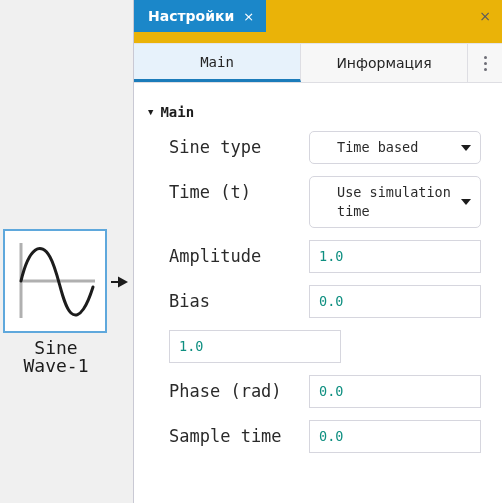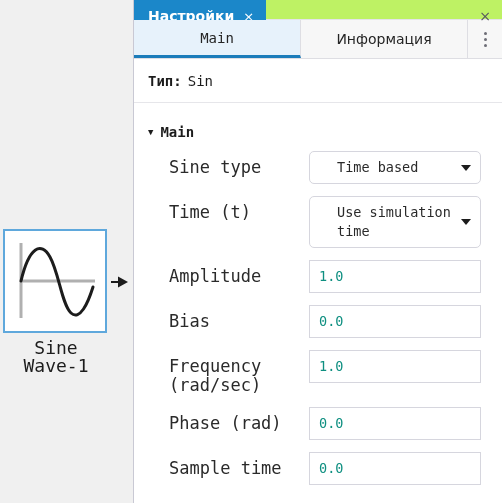--- a/index.html
+++ b/index.html
@@ -70,22 +70,22 @@
     height: 503px;
     background: #ffffff;
     border-left: 1px solid #c9c9d4;
     box-sizing: border-box;
     overflow: hidden;
   }
 
   
   .titlebar {
     position: relative;
-    height: 20px;
-    background: #bef264;
+    height: 44px;
+    background: #eab308;
     border-bottom: 1px solid #e4e4e8;
     box-sizing: border-box;
   }
   .doc-tab {
     position: absolute;
     left: 0; top: 0;
     height: 32px;
     background: #1b87c9;
     color: #ffffff;
     display: flex;
@@ -285,24 +285,20 @@
       </div>
       <div class="tab-more">
         <span class="dots">
             <i></i>
             <i></i>
             <i></i>
           </span>
       </div>
     </div>
 
-    <div class="type-row">
-      <span class="k">Тип:</span>
-      <span class="v">Sin</span>
-    </div>
 
     <div class="form">
 
       <div class="section-head">
         <span class="caret">▼</span>
         <span>Main</span>
       </div>
 
       <div class="rows">
 
@@ -334,21 +330,20 @@
         </div>
 
         <div class="row">
           <div class="label">Bias</div>
           <div class="ctrl">
             <div class="field">0.0</div>
           </div>
         </div>
 
         <div class="row">
-          <div class="label">Frequency (rad/sec)</div>
           <div class="ctrl">
             <div class="field">1.0</div>
           </div>
         </div>
 
         <div class="row">
           <div class="label">Phase (rad)</div>
           <div class="ctrl">
             <div class="field">0.0</div>
           </div>

